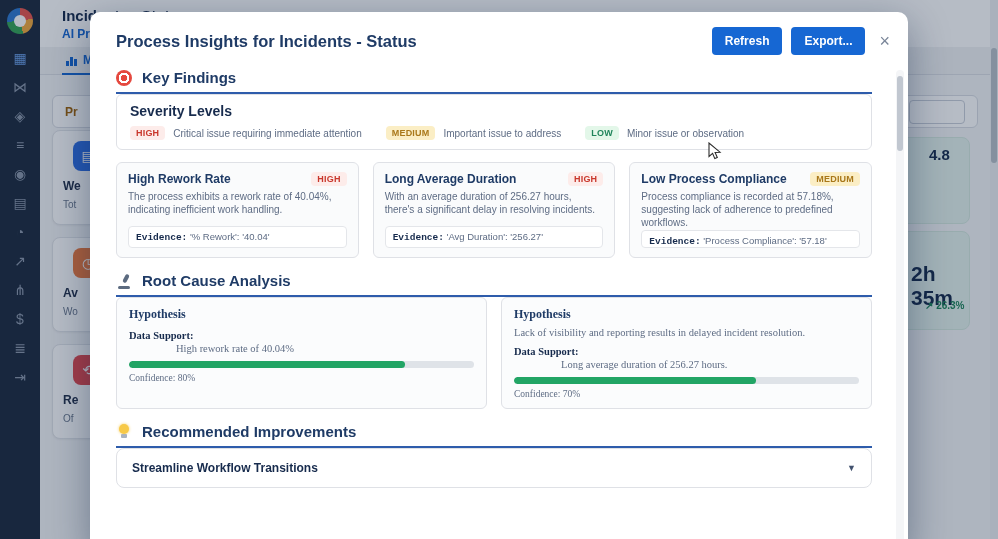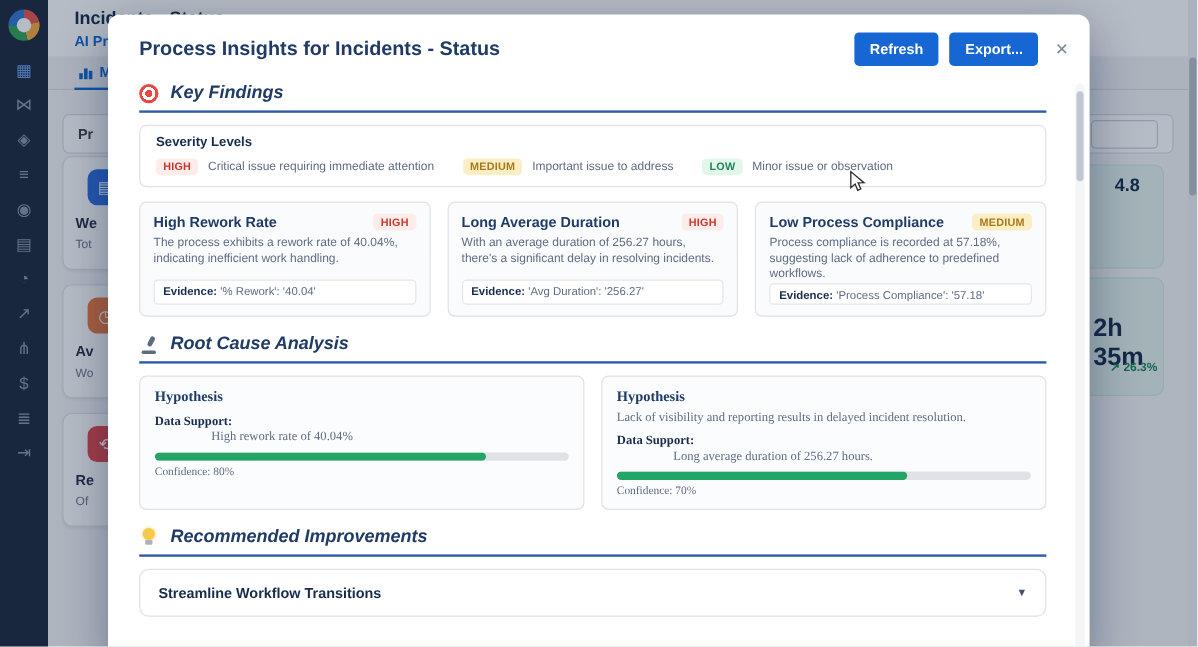--- a/index.html
+++ b/index.html
@@ -22,21 +22,21 @@
   .tabstrip { position:absolute; left:40px; top:47px; right:8px; height:28px; background:#f1f2f4; border-bottom:1px solid #dcdfe4; z-index:1; }
   .tab { position:absolute; left:22px; top:0; height:28px; display:flex; align-items:center; gap:6px; padding:0 4px;
          color:var(--accent,#1667d3); font-size:12px; font-weight:700; border-bottom:2px solid var(--accent,#1667d3); cursor:pointer; }
   .minibars { display:inline-flex; align-items:flex-end; gap:1px; height:11px; }
   .minibars i { display:block; width:3px; background:var(--accent,#1667d3); }
   .minibars i:nth-child(1){height:5px;} .minibars i:nth-child(2){height:9px;} .minibars i:nth-child(3){height:7px;}
 
   .content { position:absolute; left:40px; top:75px; right:8px; bottom:0; background:#f4f5f7; z-index:1; }
   .toolbar-panel { position:absolute; left:12px; right:12px; top:20px; height:33px; background:#fff;
                    border:1px solid #d8dce2; border-radius:6px; display:flex; align-items:center; justify-content:space-between; padding:0 12px; }
-  .toolbar-title { font-size:12px; font-weight:700; color:#404040; }
+  .toolbar-title { font-size:12px; font-weight:700; color:#a16207; }
   .toolbar-btn { width:56px; height:24px; border:1px solid #c9cfd8; border-radius:4px; background:#fff; cursor:pointer; }
 
   .kpi-card { position:absolute; left:12px; width:310px; height:95px; background:#fff; border:1px solid #e1e4e8; border-radius:8px; box-shadow:0 1px 2px rgba(0,0,0,.05); }
   .kpi-icon { position:absolute; left:20px; top:10px; width:30px; height:30px; border-radius:8px; color:#fff; font-size:14px; display:flex; align-items:center; justify-content:center; }
   .kpi-line1 { position:absolute; left:10px; top:48px; font-size:12px; font-weight:700; color:#24304a; }
   .kpi-line2 { position:absolute; left:10px; top:68px; font-size:10px; color:#6b778c; }
 
   .mint-card { position:absolute; left:660px; width:270px; background:var(--mint,#e4f2ec); border-radius:8px; border:1px solid #d4e8df; }
   .stat-rating { position:absolute; left:228px; top:8px; font-size:15px; font-weight:700; color:#172b4d; }
   .stat-duration { position:absolute; left:210px; top:30px; font-size:21px; font-weight:700; color:#172b4d; }
@@ -51,54 +51,54 @@
   .modal { position:absolute; left:90px; top:12px; width:818px; height:540px; background:#fff; border-radius:10px;
            box-shadow:0 12px 40px rgba(9,30,66,.4); z-index:3; overflow:hidden; }
   .modal-header { display:flex; align-items:center; padding:15px 18px 8px 26px; }
   .modal-title { flex:1; font-size:16.5px; font-weight:700; color:var(--navy,#1f3b66); }
   .btn { background:var(--accent,#1667d3); color:#fff; border:none; border-radius:4px; font-size:12px; font-weight:700;
          padding:7px 13px; margin-left:9px; cursor:pointer; font-family:"Liberation Sans", sans-serif; }
   .close-btn { margin-left:14px; background:none; border:none; color:#7a8699; font-size:18px; cursor:pointer; line-height:1; }
 
   .modal-body { padding:2px 36px 0 26px; position:relative; }
 
-  .section-heading { display:flex; align-items:center; gap:10px; padding-bottom:6px; border-bottom:2px solid #2e5cab; margin-bottom:10px;font-style:italic; }
+  .section-heading { display:flex; align-items:center; gap:10px; padding-bottom:6px; border-bottom:2px solid #2e5cab; margin-bottom:0; }
   .section-heading .label { font-size:15px; font-weight:700; color:var(--navy,#1f3b66); }
   .mt { margin-top:14px;text-align:right; } .mt-sm { margin-top:4px; }
 
   
   .icon-target { width:16px; height:16px; border-radius:50%;
                  background:radial-gradient(circle, #e5493f 0 3px, #fff 3px 5.5px, #e5493f 5.5px 8px); }
   .icon-scope { width:16px; height:16px; position:relative; }
   .icon-scope::before { content:""; position:absolute; left:8px; top:1px; width:4px; height:9px; background:#5c6b80; border-radius:2px; transform:rotate(28deg); }
   .icon-scope::after { content:""; position:absolute; left:2px; bottom:0; width:12px; height:3px; background:#5c6b80; border-radius:2px; }
   .icon-bulb { width:16px; height:16px; position:relative; }
   .icon-bulb::before { content:""; position:absolute; left:3px; top:0; width:10px; height:10px; border-radius:50%; background:#f7c948; box-shadow:0 0 3px rgba(247,201,72,.9); }
   .icon-bulb::after { content:""; position:absolute; left:5px; top:10px; width:6px; height:4px; background:#aab3c0; border-radius:1px; }
   .icon-bolt { width:11px; height:14px; background:#f59e0b; clip-path:polygon(62% 0, 10% 58%, 42% 58%, 30% 100%, 90% 38%, 55% 38%); }
 
   .legend-box { border:1px solid var(--card-border,#dfe1e6); border-radius:6px; padding:8px 13px 9px; margin-bottom:12px; }
-  .legend-title { font-size:11px; font-weight:700; color:#172b4d; margin-bottom:7px; }
+  .legend-title { font-size:14px; font-weight:700; color:#172b4d; margin-bottom:7px; }
   .legend-row { display:flex; align-items:center; gap:10px; }
   .legend-item { display:flex; align-items:center; gap:8px; margin-right:14px; }
   .legend-text { font-size:10px; color:var(--text-muted,#5e6c84); }
 
   .sev-badge { display:inline-block; padding:2px 6px; border-radius:4px; font-size:9px; font-weight:700; letter-spacing:.2px; white-space:nowrap; }
   .b-high { background:var(--high-bg,#fdecea); color:var(--high-text,#c9372c); }
   .b-medium { background:var(--medium-bg,#fbeec5); color:var(--medium-text,#a9781a); }
   .b-low { background:var(--low-bg,#e3f7e9); color:var(--low-text,#1f845a); }
 
   .findings-grid { display:grid; grid-template-columns:1fr 1fr 1fr; gap:14px; }
   .finding-card { height:96px; border:1px solid var(--card-border,#dfe1e6); border-radius:6px; background:var(--card-bg,#fafbfc);
                   padding:9px 11px; display:flex; flex-direction:column; }
   .finding-head { display:flex; justify-content:space-between; align-items:center; gap:16px; }
   .finding-title { font-size:12px; font-weight:700; color:var(--navy,#1f3b66); }
   .finding-desc { margin-top:4px; font-size:10px; line-height:1.32; color:var(--text-muted,#5e6c84); }
   .evidence { margin-top:auto; background:#fff; border:1px solid #e4e6ea; border-radius:4px; padding:4px 7px; font-size:9.5px; color:var(--text-muted,#5e6c84); white-space:nowrap; overflow:hidden; }
-  .evidence b { color:#172b4d; }
+  .evidence b { color:#172b4d;font-family:Liberation Mono, monospace; }
 
   .hypo-grid { display:grid; grid-template-columns:1fr 1fr; gap:14px;font-family:Liberation Serif, serif; }
   .hypo-card { height:112px; border:1px solid var(--card-border,#dfe1e6); border-radius:6px; background:#fbfcfd; padding:9px 12px; }
   .hypo-title { font-size:12px; font-weight:700; color:var(--navy,#1f3b66); }
   .hypo-text { margin-top:5px; font-size:10.5px; color:var(--text-muted,#5e6c84); }
   .ds-label { margin-top:8px; font-size:10.5px; font-weight:700; color:#172b4d; }
   .ds-text { margin-top:2px; font-size:10.5px; color:var(--text-muted,#5e6c84);padding-left:47px; }
   .progress { margin-top:7px; height:7px; border-radius:4px; background:#dfe3e8; overflow:hidden; }
   .progress i { display:block; height:100%; background:var(--green,#22a565); border-radius:4px; }
   .confidence { margin-top:5px; font-size:9.5px; color:var(--text-muted,#5e6c84); }

